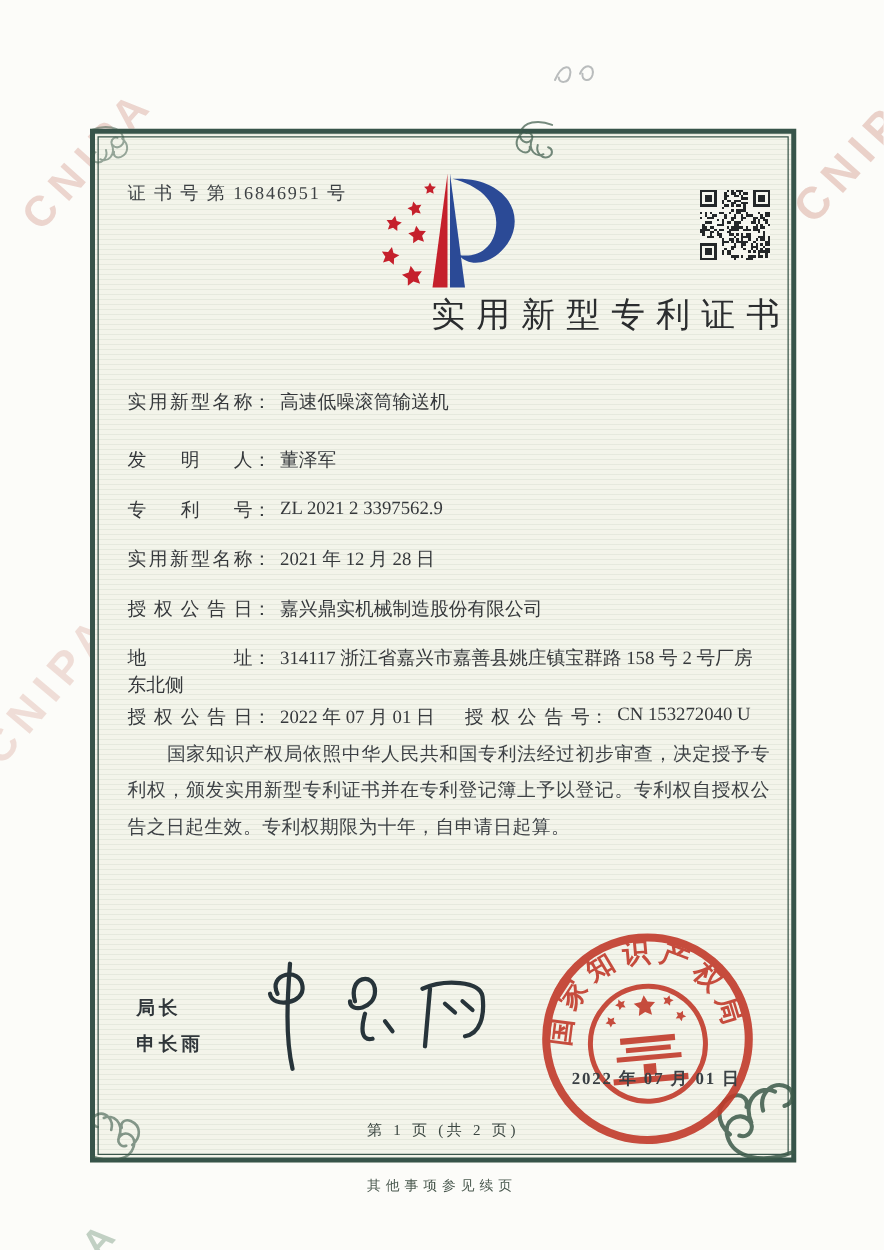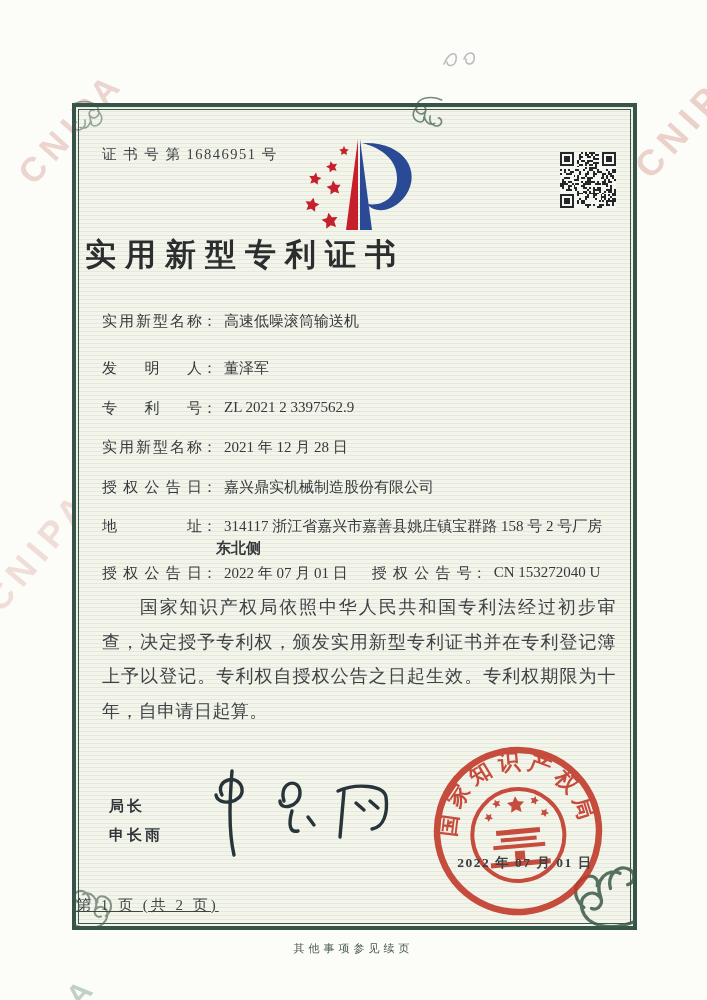--- a/index.html
+++ b/index.html
@@ -15,41 +15,41 @@
   .wm5{left:-14px;top:1010px;font-size:30px;color:rgba(143,172,152,.55);transform:rotate(-48deg);}
   .wm6{left:652px;top:1022px;font-size:30px;color:rgba(219,173,163,.5);transform:rotate(-48deg);}
   
   .frame{position:absolute;left:72px;top:103px;width:557px;height:819px;
          border:4px solid #37544a;background-color:#f3f4ea;
          background-image:repeating-linear-gradient(180deg,rgba(151,170,148,.15) 0,rgba(151,170,148,.15) 1px,rgba(0,0,0,0) 1px,rgba(0,0,0,0) 4px);}
   .frame::before{content:"";position:absolute;inset:2px;border:1px solid #3a564b;pointer-events:none;}
   .cert-no{position:absolute;left:26px;top:38px;font-size:14.5px;letter-spacing:1.5px;color:#3d4144;}
   .logo{position:absolute;left:206px;top:26px;}
   .qr{position:absolute;left:484px;top:45px;}
-  .title{position:absolute;top:127px;left:0;width:100%;text-align:left;font-size:31px;
-         font-weight:bold;letter-spacing:9px;text-indent:9px;color:#2b2d2f;}
+  .title{position:absolute;top:127px;left:0;width:100%;text-align:right;font-size:27px;
+         font-weight:normal;letter-spacing:9px;text-indent:9px;color:#2b2d2f;}
   .row{position:absolute;left:26px;width:516px;font-size:15px;color:#36393c;}
   .flabel{display:inline-block;width:100px;text-align:justify;text-align-last:justify;vertical-align:top;}
   .fcolon{vertical-align:top;}
   .fvalue{display:inline-block;margin-left:7px;max-width:392px;vertical-align:top;}
-  .fvalue2{margin-left:114px;margin-top:3px;font-weight:bold;}
+  .fvalue2{margin-top:3px;}
   .grp2{margin-left:24px;}
-  .body-text{position:absolute;left:26px;top:483px;width:514px;font-size:18px;line-height:1.92;
+  .body-text{position:absolute;left:26px;top:483px;width:514px;font-size:15px;line-height:1.92;
              color:#3e4246;text-align:justify;}
   .body-text p{margin:0;text-indent:2.1em;letter-spacing:.4px;}
   .signer-title{position:absolute;left:33px;top:690px;font-family:"Liberation Sans",sans-serif;
                 font-weight:bold;font-size:15px;letter-spacing:3px;color:#30363a;}
   .signer-name{position:absolute;left:33px;top:719px;font-family:"Liberation Sans",sans-serif;
                font-weight:bold;font-size:15px;letter-spacing:3px;color:#30363a;}
   .signature{position:absolute;left:112px;top:660px;}
   .seal{position:absolute;left:354px;top:636px;opacity:.9;transform:rotate(-5deg);}
   .seal-date{position:absolute;left:350px;top:747px;width:198px;text-align:center;font-size:13.5px;
              font-weight:bold;letter-spacing:1.5px;color:#3a4044;}
-  .page-no{position:absolute;left:0;width:100%;top:789px;text-align:left;font-size:15px;
-           letter-spacing:3px;color:#3c4742;text-decoration:underline;}
+  .page-no{position:absolute;left:0;width:100%;top:789px;text-align:center;font-size:12px;
+           letter-spacing:3px;color:#3c4742;}
   .footer-note{position:absolute;left:0;width:100%;top:941px;text-align:center;font-size:11px;
                letter-spacing:4px;color:#49584e;}
   .flourish{position:absolute;pointer-events:none;}
   svg{display:block;}
 </style>
 </head>
 <body>
 
 <div class="page">
 

